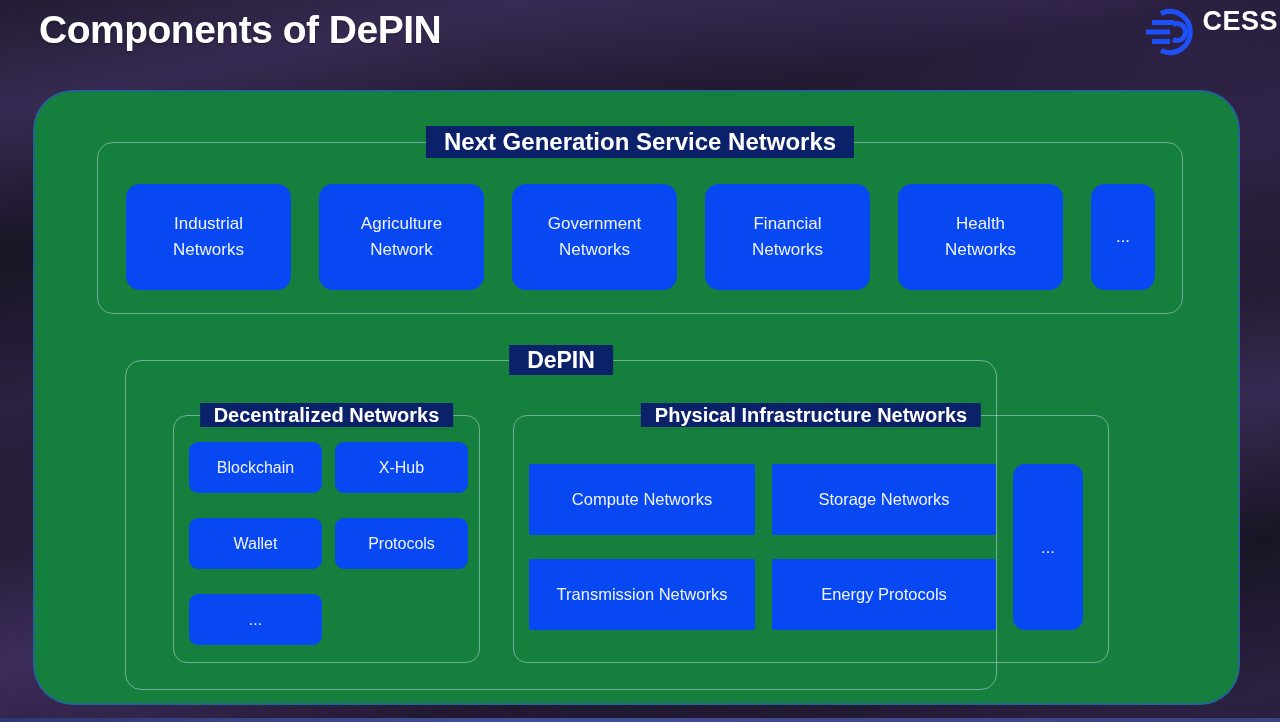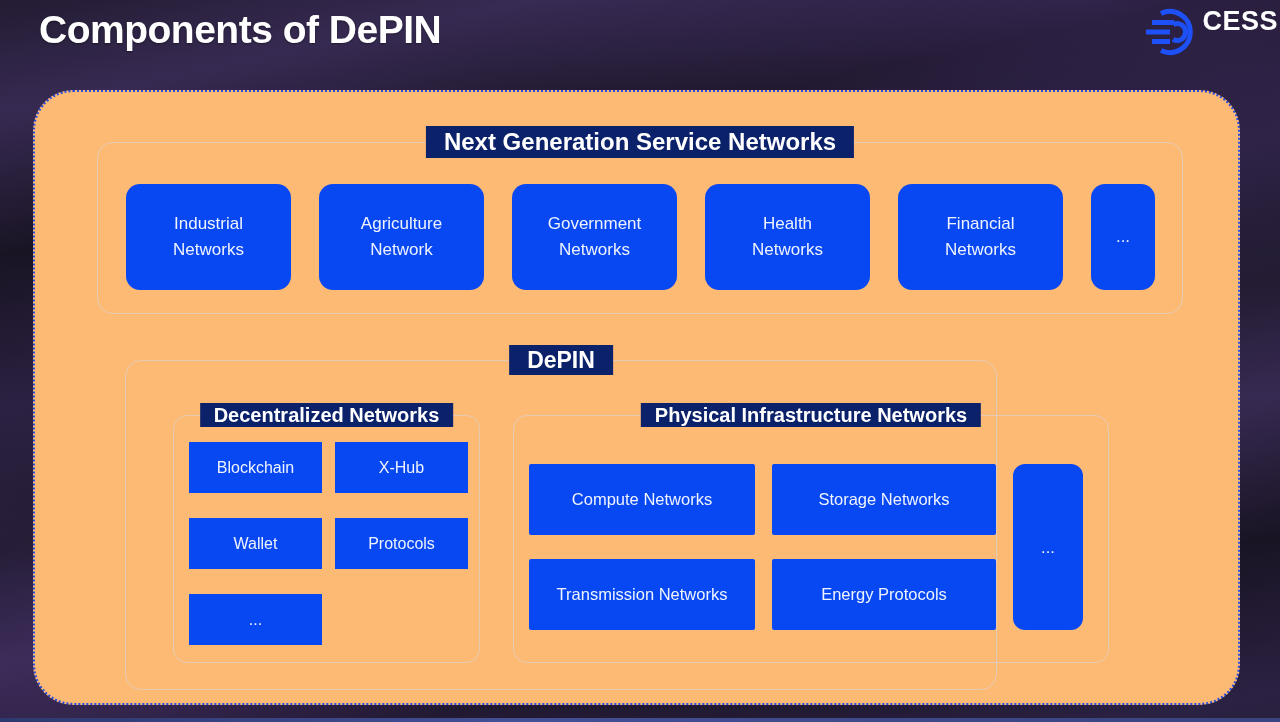--- a/index.html
+++ b/index.html
@@ -28,21 +28,21 @@
   }
   .logo svg { display: block; }
   .logo-text {
     font-size: 27px; font-weight: 800; letter-spacing: 0.5px; color: #ffffff;
   }
 
   
   .panel {
     position: absolute; left: 33px; top: 90px;
     width: 1207px; height: 615px;
-    background: #fdba74;
+    background: #15803d;
     border: 2px dotted #2d4ce0;
     border-radius: 40px;
     padding-left: 36px;
   }
 
   .fieldset {
     position: absolute;
     border: 1px solid rgba(208,217,243,0.5);
     border-radius: 16px;
   }
@@ -78,21 +78,21 @@
   .decentral-grid {
     display: grid; grid-template-columns: 133px 133px; grid-auto-rows: 51px;
     column-gap: 13px; row-gap: 25px; padding: 26px 0 0 15px;
   }
   .fs-physical { left: 387px; top: 54px; width: 596px; height: 248px; }
   .physical-grid {
     display: grid; grid-template-columns: 226px 224px 70px; grid-template-rows: 71px 71px;
     column-gap: 17px; row-gap: 24px; padding: 48px 0 0 15px;
   }
   .cell {
-    background: #0848f2; border-radius: 0;
+    background: #0848f2; border-radius: 9px;
     display: flex; align-items: center; justify-content: center; text-align: center;
     font-size: 16px; color: #eef3ff;
   }
   .physical-grid .cell { border-radius: 2px; font-size: 16.5px; }
   .cell.tall { grid-column: 3; grid-row: 1 / span 2; border-radius: 12px; }
 
   .bottom-strip {
     position: absolute; left: 0; bottom: 0; width: 100%; height: 4px;
     background: linear-gradient(90deg, #2e3870, #434f95 40%, #39437f);
   }
@@ -116,22 +116,22 @@
 </div>
 
 <div class="panel">
 
   <div class="fieldset fs-service">
     <span class="legend">Next Generation Service Networks</span>
     <div class="service-row">
       <div class="svc-box">Industrial Networks</div>
       <div class="svc-box">Agriculture Network</div>
       <div class="svc-box">Government Networks</div>
+      <div class="svc-box">Financial Networks</div>
       <div class="svc-box">Health Networks</div>
-      <div class="svc-box">Financial Networks</div>
       <div class="svc-box more">...</div>
     </div>
   </div>
 
   <div class="fieldset fs-depin">
     <span class="legend">DePIN</span>
 
     <div class="fieldset fs-sub fs-decentral">
       <span class="legend">Decentralized Networks</span>
       <div class="decentral-grid">

